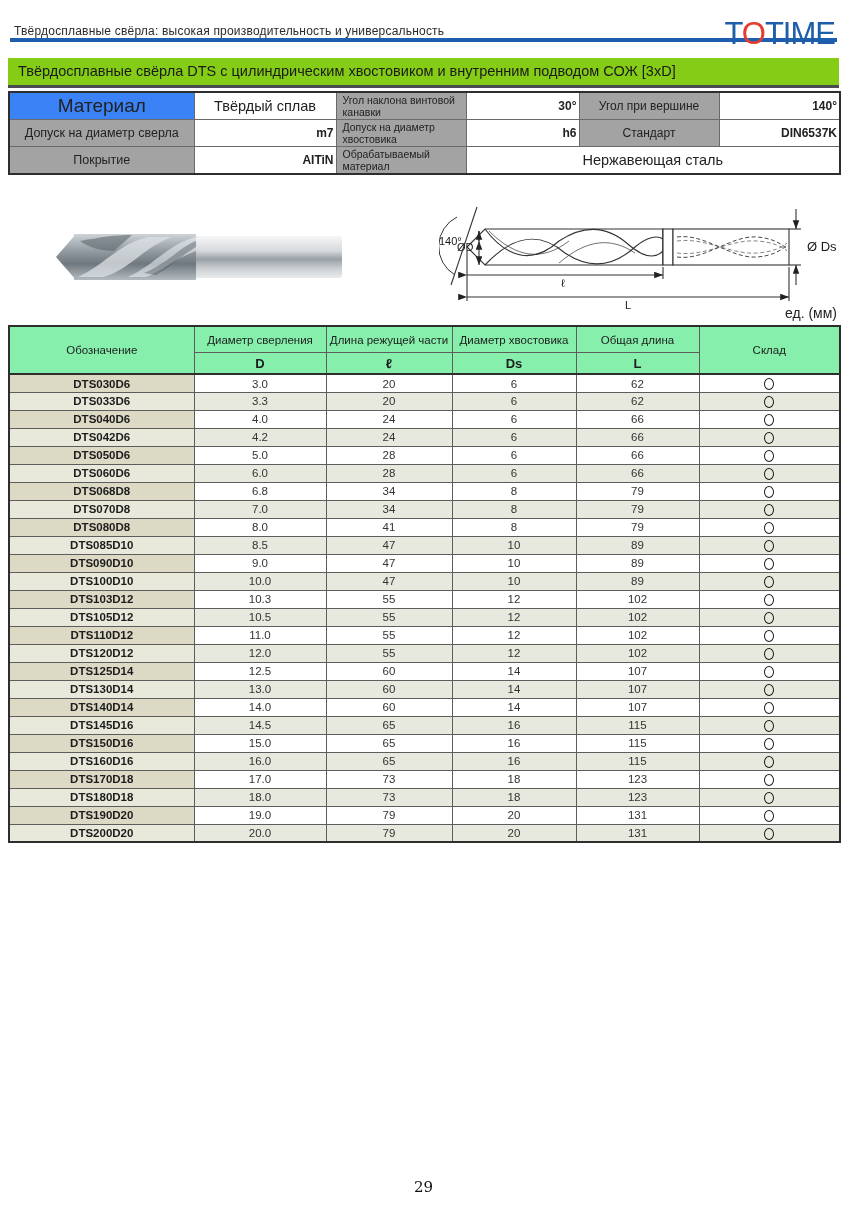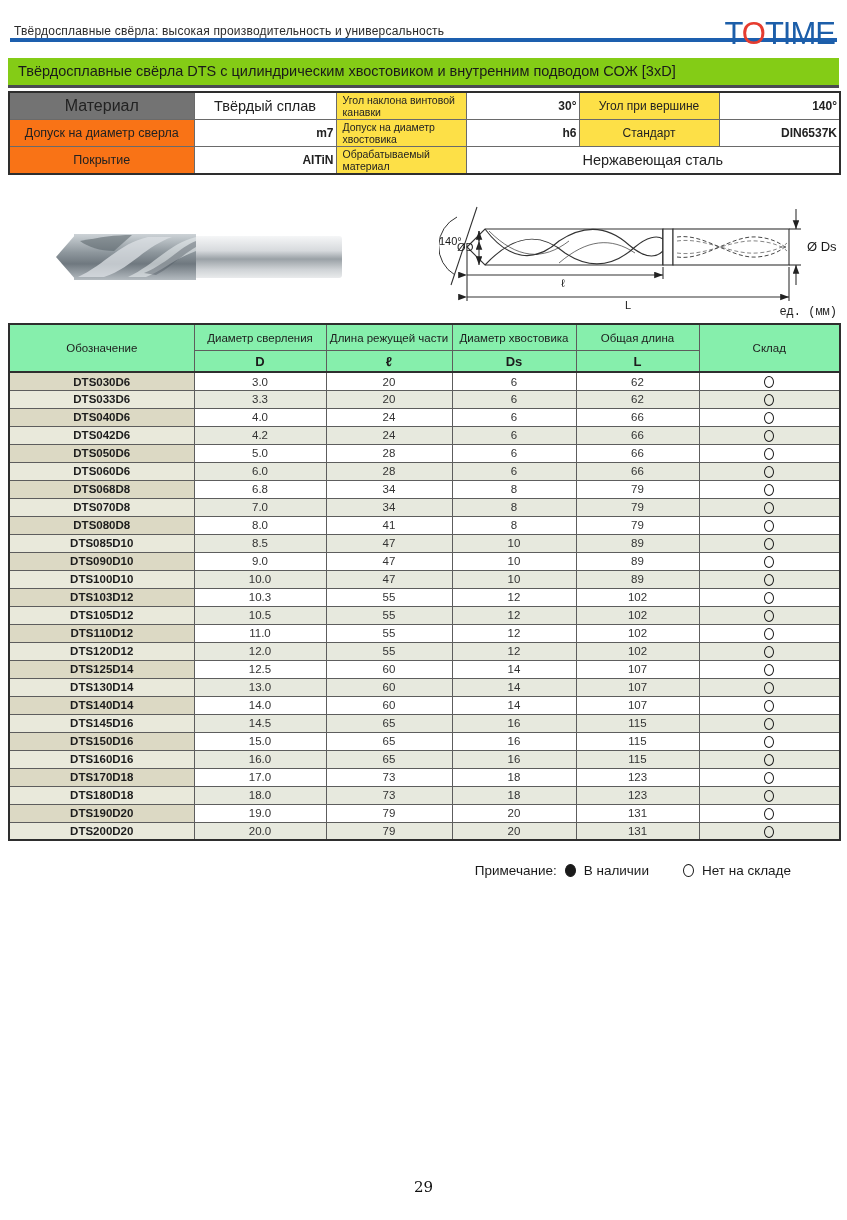--- a/index.html
+++ b/index.html
@@ -20,33 +20,33 @@
   .brand .red  { color:#e63c2f; }
 
   
   .title-bar { margin-top:16px; background:#84cc16; border-bottom:3px solid #4a4a52;
     font-size:14.5px; color:#1a1a1a; padding:5px 10px 6px 10px; }
 
   
   table { border-collapse:collapse; table-layout:fixed; }
   .spec { width:831px; margin-top:3px; border:2px solid #2e2e2e; }
   .spec td { border:1px solid #6a6a6a; text-align:center; vertical-align:middle; height:26px; padding:1px 2px; }
-  .spec .lbl-gray { background:#737373; font-size:16px; }
-  .spec .lbl-yel  { background:#f97316; font-size:12.5px; }
-  .spec .lbl-lav  { background:#fde047; font-size:12px; }
+  .spec .lbl-gray { background:#3b82f6; font-size:19px; }
+  .spec .lbl-yel  { background:#a3a3a3; font-size:12.5px; }
+  .spec .lbl-lav  { background:#a3a3a3; font-size:12px; }
   .spec .lbl-lav.small { font-size:10.5px; line-height:1.15; text-align:left; padding-left:6px; }
   .spec .val  { background:#fff; font-size:14.5px;border-radius:13px; }
   .spec .val.b { font-weight:700; font-size:12px;text-align:right; }
 
   
   .figures { display:flex; margin-top:26px; height:112px; align-items:center; }
   .drill-photo { margin-left:36px; }
   .drill-diagram { margin-left:auto; margin-right:0; }
   .diagram-text { font-size:11px; fill:#1a1a1a; font-family:"Liberation Sans",sans-serif; }
-  .unit-note { text-align:right; font-family:Liberation Mono, monospace; font-size:12px;
+  .unit-note { text-align:right; font-family:Liberation Sans, sans-serif; font-size:14px;
     color:#222; margin-top:-8px; padding-right:2px; }
 
   
   .main { width:831px; margin-top:4px; border:2px solid #2e2e2e; }
   .main th { border:1px solid #5d5d5d; background:#86efac; font-weight:400;
     font-size:11.5px; color:#1d1d1d; text-align:center; vertical-align:middle; }
   .main thead tr:first-child th { height:26px; }
   .main thead tr:last-child  th { height:22px; font-weight:700; font-size:13px; }
   .main thead { border-bottom:2px solid #2e2e2e; }
   .main td { border:1px solid #5d5d5d; height:18px; text-align:center; vertical-align:middle;
@@ -432,24 +432,16 @@
           <td>DTS200D20</td>
           <td>20.0</td>
           <td>79</td>
           <td>20</td>
           <td>131</td>
           <td><span class="stock-dot"></span></td>
         </tr>
       </tbody>
   </table>
 
-  <div class="legend">
-    <span>Примечание:</span>
-    <span class="stock-dot filled"></span>
-    <span>В наличии</span>
-    <span class="gap"></span>
-    <span class="stock-dot"></span>
-    <span>Нет на складе</span>
-  </div>
 
 </div>
 
 <div class="page-number">29</div>
 
 </body></html>

